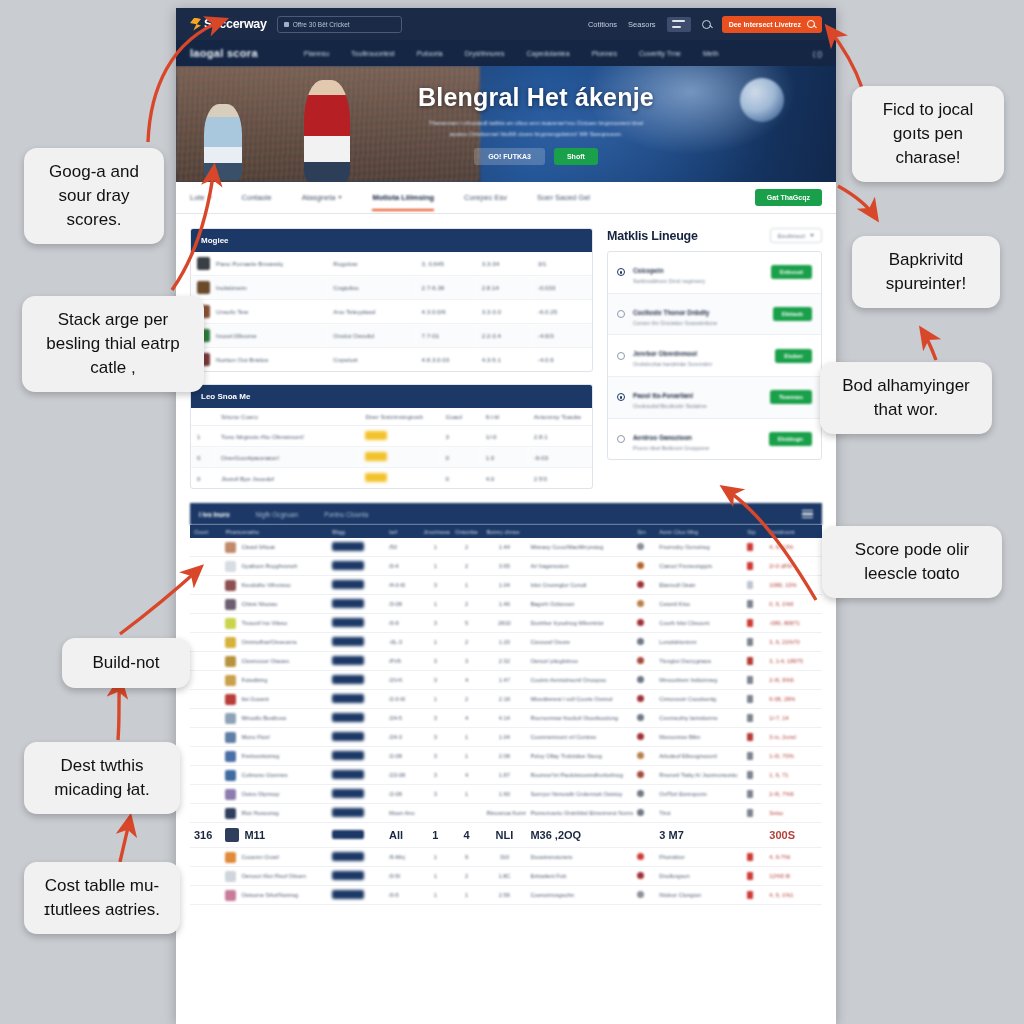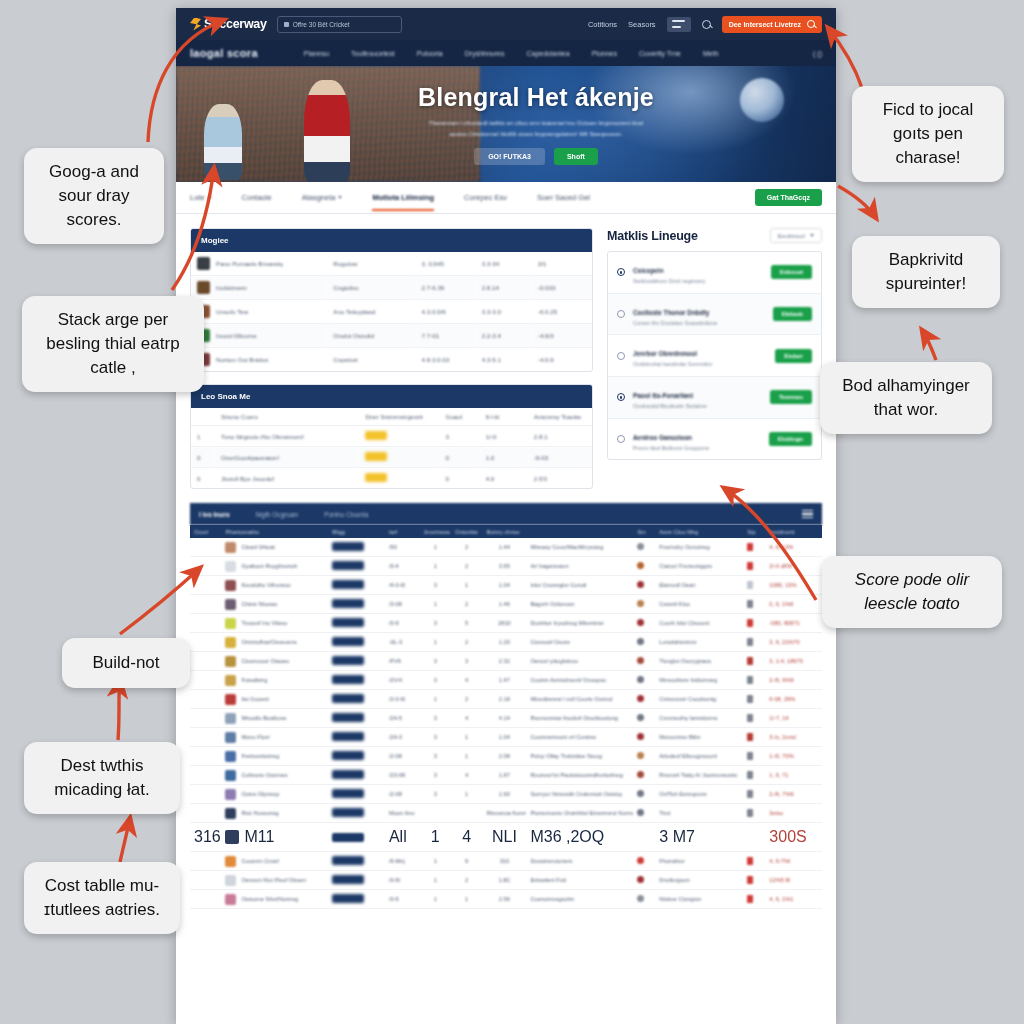--- a/index.html
+++ b/index.html
@@ -221,21 +221,21 @@
   .lg-tabbar .dim{color:#a9bad6;font-weight:normal;}
   .burger { margin-left:auto; width:11px;height:8px;display:flex;flex-direction:column;justify-content:space-between;}
   .burger i{display:block;height:1.3px;background:#fff;}
   table.lg { width:100%; border-collapse:collapse; table-layout:fixed;}
   table.lg td { padding:3.5px 4px; font-size:5.7px; color:#4e5a70;
     border-bottom:1px solid #eef0f4; filter:blur(.85px); white-space:nowrap; overflow:hidden;}
   .av { width:11px;height:11px;border-radius:2px;flex:none;filter:blur(.6px);}
   .pcell{display:flex;align-items:center;gap:5px;}
   .dot { width:7px;height:7px;border-radius:50%;flex:none;display:inline-block;filter:blur(.5px);}
   .sq { width:6px;height:8px;border-radius:1px;flex:none;display:inline-block;filter:blur(.5px);}
-  tr.hl td { font-size:16px; color:#1a2740; font-weight:normal; padding:5px 4px; filter:blur(.6px);}
+  tr.hl td { font-size:11px; color:#1a2740; font-weight:bold; padding:5px 4px; filter:blur(.6px);}
   tr.hl .av{width:14px;height:14px;}
 
   
   .callout {
     position:absolute;
     background:#f1f1f1;
     border-radius:13px;
     box-shadow: 0 3px 7px rgba(0,0,0,.22);
     color:#111;
     font-size:17px;
@@ -966,13 +966,13 @@
 
 <div class="callout" style="left:24px; top:148px; width:140px;">Goog-a and sour dray scores.</div>
 <div class="callout" style="left:22px; top:296px; width:182px;">Stack arge per besling thial eatrp catle ,</div>
 <div class="callout" style="left:62px; top:638px; width:128px; padding:13px 10px;">Build-not</div>
 <div class="callout" style="left:24px; top:742px; width:156px;">Dest twthis micading łat.</div>
 <div class="callout" style="left:24px; top:862px; width:156px;">Cost tablle mu-ɪtutlees aɞtries.</div>
 
 <div class="callout" style="left:852px; top:86px; width:152px;">Ficd to jocal goıts pen charase!</div>
 <div class="callout" style="left:852px; top:236px; width:148px;">Bapkrivitd spurɐinter!</div>
 <div class="callout" style="left:820px; top:362px; width:172px;">Bod alhamyinger that wor.</div>
-<div class="callout" style="left:822px; top:556px; width:180px;font-style:italic;">Score pode olir leescle toɑto</div>
+<div class="callout" style="left:822px; top:526px; width:180px;">Score pode olir leescle toɑto</div>
 
 </body></html>

